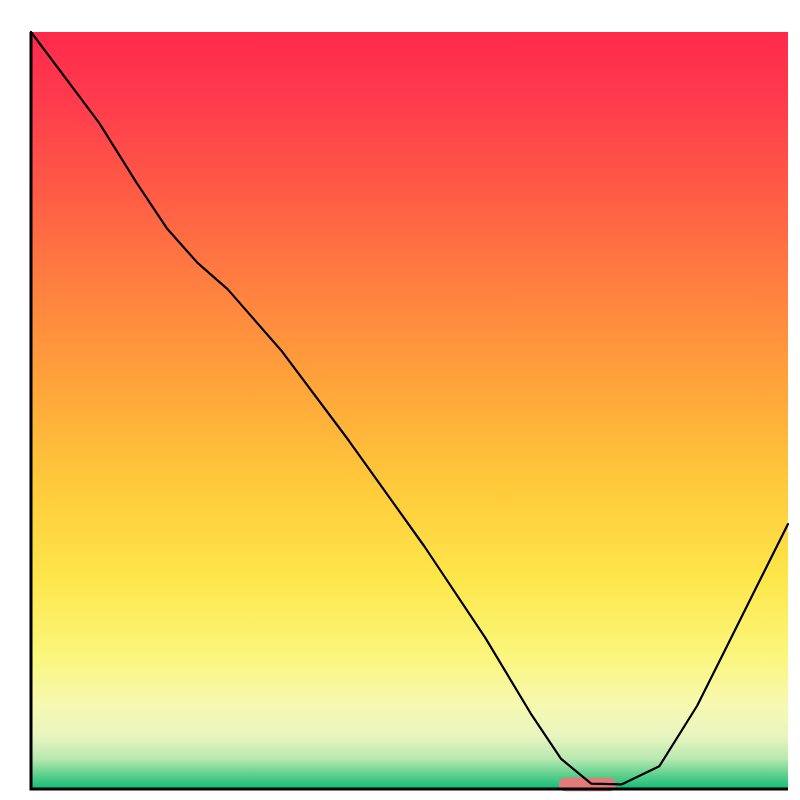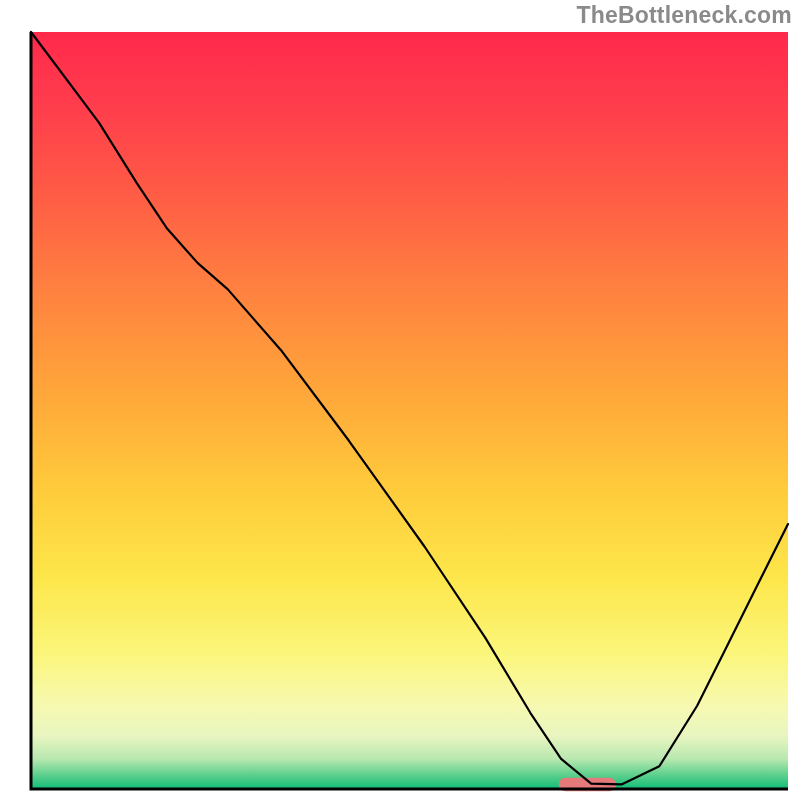--- a/index.html
+++ b/index.html
@@ -53,14 +53,13 @@
 
   <rect id="plot-bg" fill="url(#bg-grad)" x="31" y="32" width="757" height="757"></rect>
 
   <rect id="marker-rect" rx="6.81" ry="6.81" x="558.63" y="777.64" width="57.53" height="13.63" fill="#e47a7a"></rect>
 
   <path id="curve-path" fill="none" stroke-width="2.2" stroke-linejoin="round" stroke-linecap="round" d="M 31.00 32.00 L 53.71 62.28 L 99.13 122.84 L 136.98 183.40 L 167.26 228.82 L 197.54 262.89 L 227.82 289.38 L 280.81 349.94 L 348.94 440.78 L 424.64 546.76 L 485.20 637.60 L 530.62 713.30 L 560.90 758.72 L 591.18 783.70 L 621.46 784.46 L 659.31 766.29 L 697.16 705.73 L 727.44 645.17 L 757.72 584.61 L 788.00 524.05" stroke="#000000"></path>
 
   <path id="axes-path" fill="none" stroke="#000000" stroke-width="3" d="M 31 32 L 31 789 L 788 789"></path>
 </svg>
 
-<div class="attribution">TheBottleneck.com</div>
 </div>
 
 </body></html>

